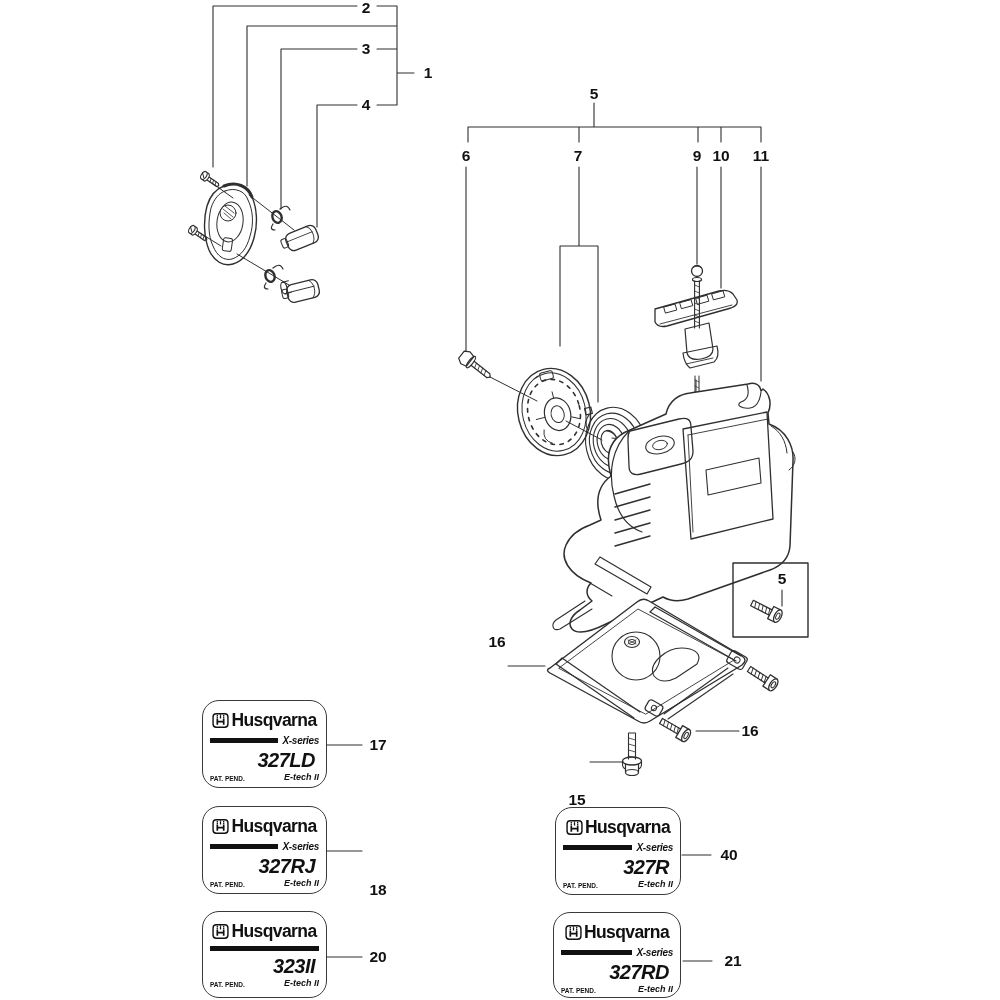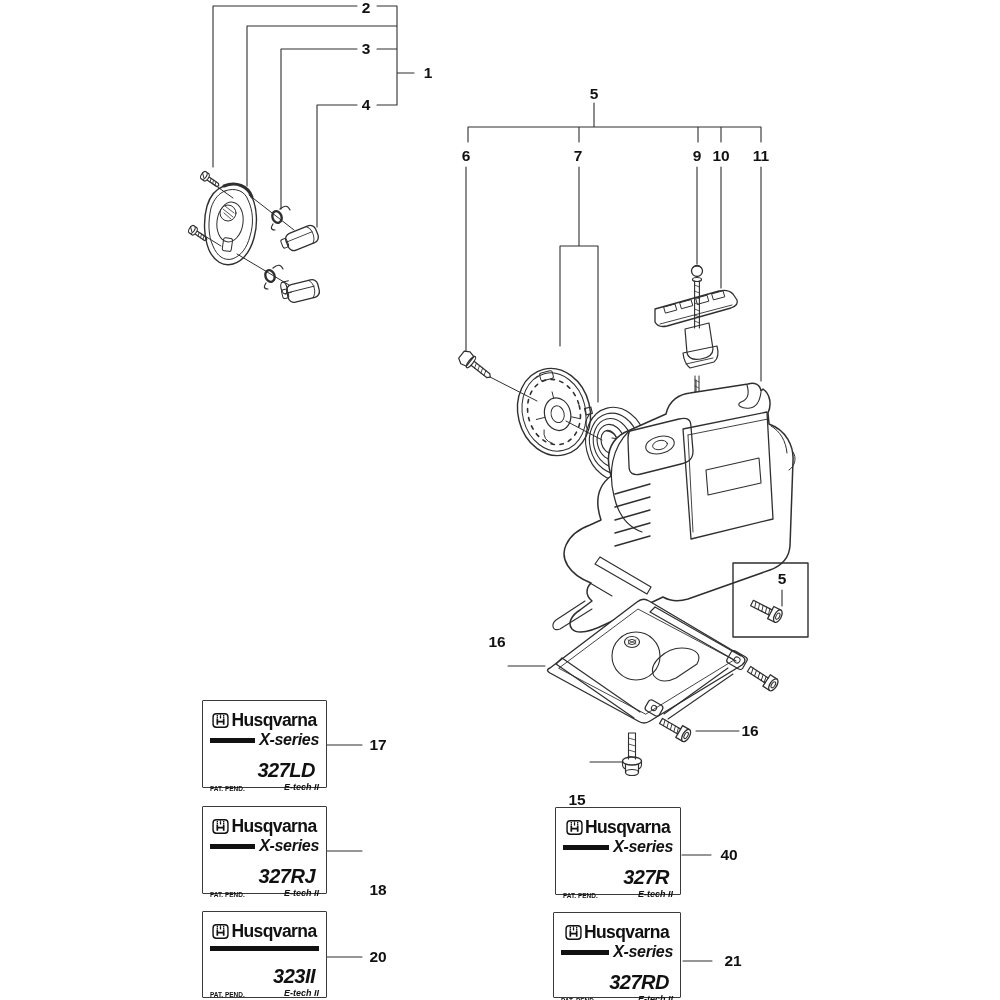--- a/index.html
+++ b/index.html
@@ -2,31 +2,31 @@
 <html><head>
 <meta charset="utf-8">
 <style>
   html,body{margin:0;padding:0;background:#fff;}
   .canvas{position:relative;width:1000px;height:1000px;background:#ffffff;overflow:hidden;
           font-family:"Liberation Sans", sans-serif;color:#111;}
   svg.lineart{position:absolute;left:0;top:0;}
   .callout{position:absolute;transform:translate(-50%,-50%);font-weight:bold;
            font-size:15.5px;line-height:1;color:#111;letter-spacing:0;}
   
-  .decal{position:absolute;box-sizing:border-box;border:1.6px solid #3a3a3a;border-radius:1px;
+  .decal{position:absolute;box-sizing:border-box;border:1.6px solid #3a3a3a;border-radius:17px;
          background:#fff;padding:7px 7px 10px 7px;display:flex;flex-direction:column;}
   .brandrow{display:flex;align-items:center;justify-content:center;gap:2px;margin-top:2px;}
   .brandrow .brand{font-weight:bold;font-size:17.5px;letter-spacing:-0.6px;color:#111;}
   .logo{width:17px;height:17px;flex:0 0 auto;}
   .seriesrow{display:flex;align-items:center;margin-top:4px;height:10px;}
   .seriesrow .bar{height:5px;background:#111;flex:1 1 auto;}
-  .seriesrow .series{font-weight:bold;font-style:italic;font-size:16px;margin-left:4px;
+  .seriesrow .series{font-weight:bold;font-style:italic;font-size:10px;margin-left:4px;
                      letter-spacing:-0.3px;white-space:nowrap;}
   .modelrow{text-align:right;font-weight:bold;font-style:italic;font-size:20px;
-            letter-spacing:-0.5px;margin-top:14px;padding-right:4px;}
+            letter-spacing:-0.5px;margin-top:4px;padding-right:4px;}
   .bottomrow{display:flex;justify-content:space-between;align-items:flex-end;margin-top:auto;}
   .bottomrow .pat{font-size:6.5px;font-weight:bold;letter-spacing:0;}
   .bottomrow .edition{font-size:9px;font-weight:bold;font-style:italic;text-align:center;}
 </style>
 </head>
 <body>
 
 <div class="canvas">
 
   <svg class="lineart" width="1000" height="1000" viewBox="0 0 1000 1000" fill="none" stroke="#2f2f2f" stroke-width="1.2" stroke-linecap="round" stroke-linejoin="round">

